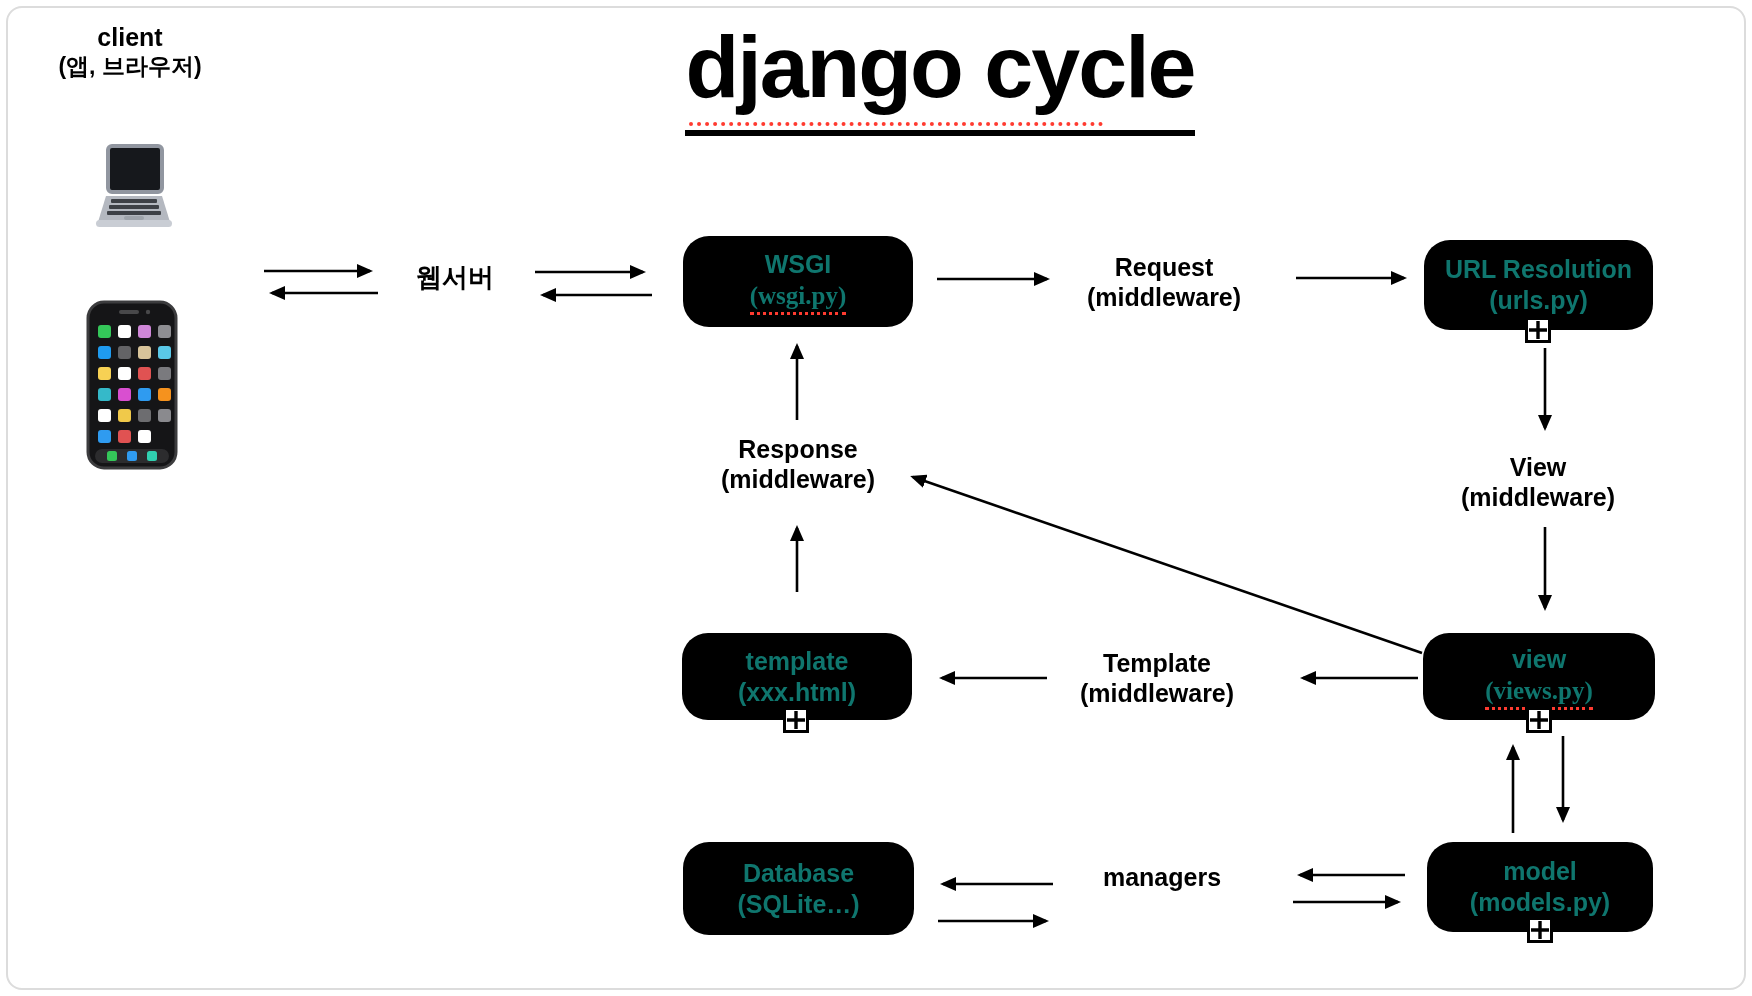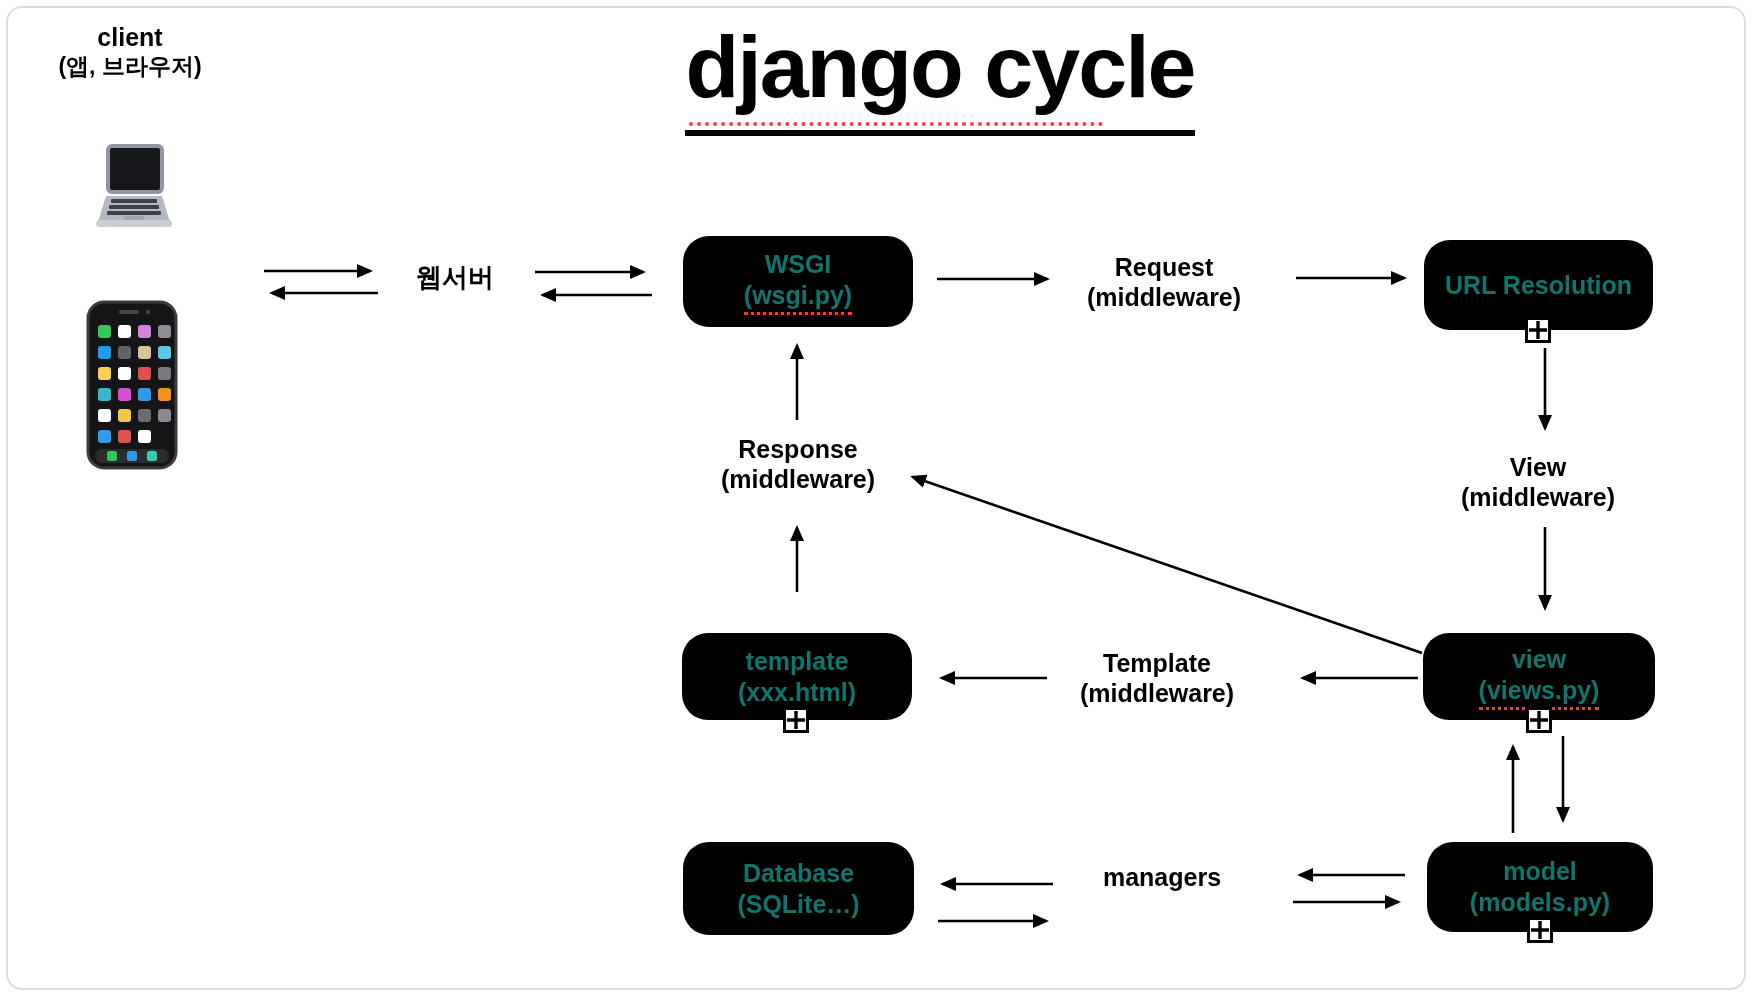--- a/index.html
+++ b/index.html
@@ -14,21 +14,21 @@
   .title-text{position:relative;display:inline-block;border-bottom:6px solid #000;padding-bottom:12px;}
   .spell-title{position:absolute;left:4px;right:18%;bottom:4px;border-top:4px dotted #ff3b30;}
   
   .client-lbl{position:absolute;left:30px;top:22px;width:200px;text-align:center;color:#000;font-weight:bold;}
   .client-lbl .l1{font-size:25px;line-height:30px;}
   .client-lbl .l2{font-size:23px;line-height:28px;}
   
   .node{position:absolute;background:#000;border-radius:26px;color:#0f766e;font-weight:bold;
         text-align:center;display:flex;flex-direction:column;justify-content:center;
         font-size:25px;line-height:31px;}
-  .misspell{display:inline-block;border-bottom:3px dotted #ff3b30;padding-bottom:1px;}
+  .misspell{display:inline-block;border-bottom:3px dotted #ff3b30;padding-bottom:1px;font-family:Liberation Serif, serif;}
   
   .lbl{position:absolute;text-align:center;font-weight:bold;font-size:25px;line-height:30px;color:#000000;}
   
   .badge{position:absolute;width:26px;height:26px;background:#fff;border:3px solid #000;
          box-sizing:border-box;display:flex;align-items:center;justify-content:center;cursor:pointer;}
   .badge svg{display:block;}
   .icon-abs{position:absolute;}
 </style>
 </head>
 <body>
@@ -120,20 +120,21 @@
 
 <div class="node" style="left:683px;top:236px;width:230px;height:91px">
   <div>WSGI</div>
   <div>
     <span class="misspell">(wsgi.py)</span>
   </div>
 </div>
 
 <div class="node" style="left:1424px;top:240px;width:229px;height:90px">
   <div>URL Resolution</div>
+  <div>(urls.py)</div>
 </div>
 
 <div class="node" style="left:1423px;top:633px;width:232px;height:87px">
   <div>view</div>
   <div>
     <span class="misspell">(views.py)</span>
   </div>
 </div>
 
 <div class="node" style="left:682px;top:633px;width:230px;height:87px">

